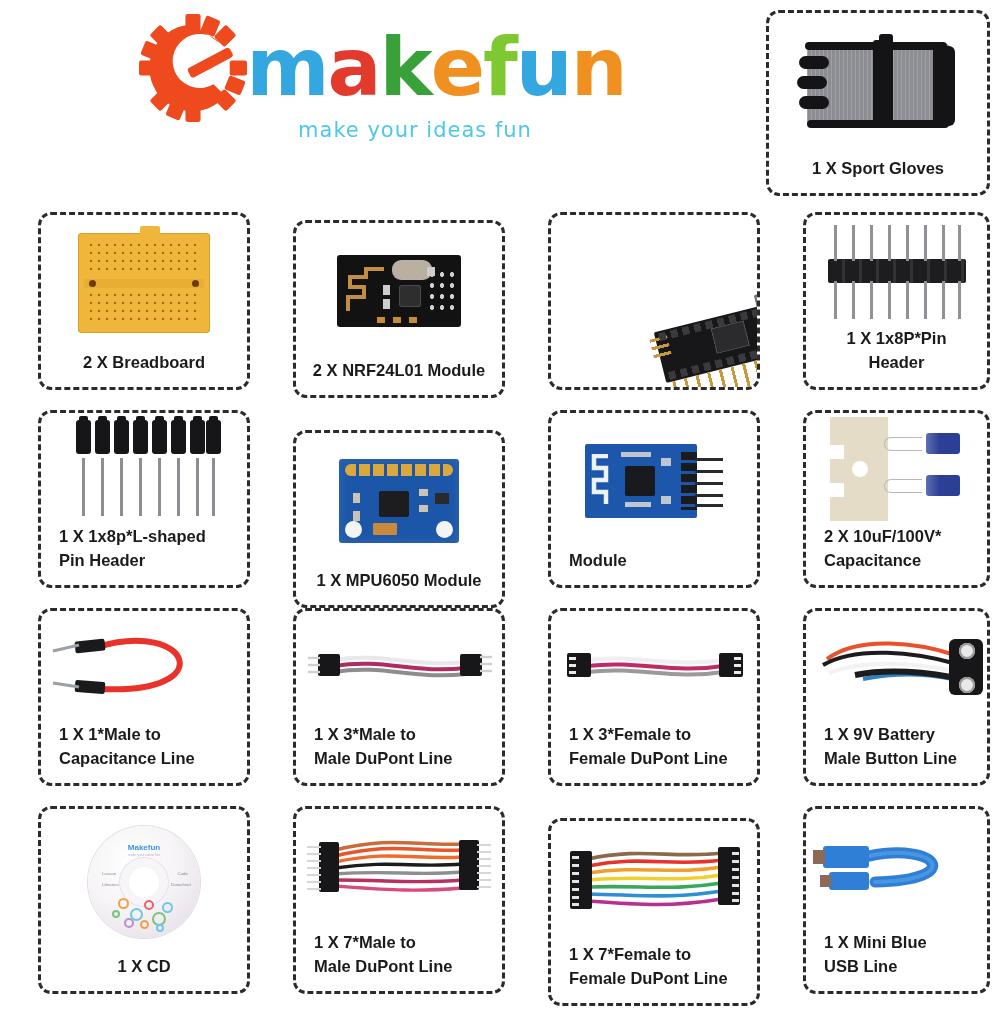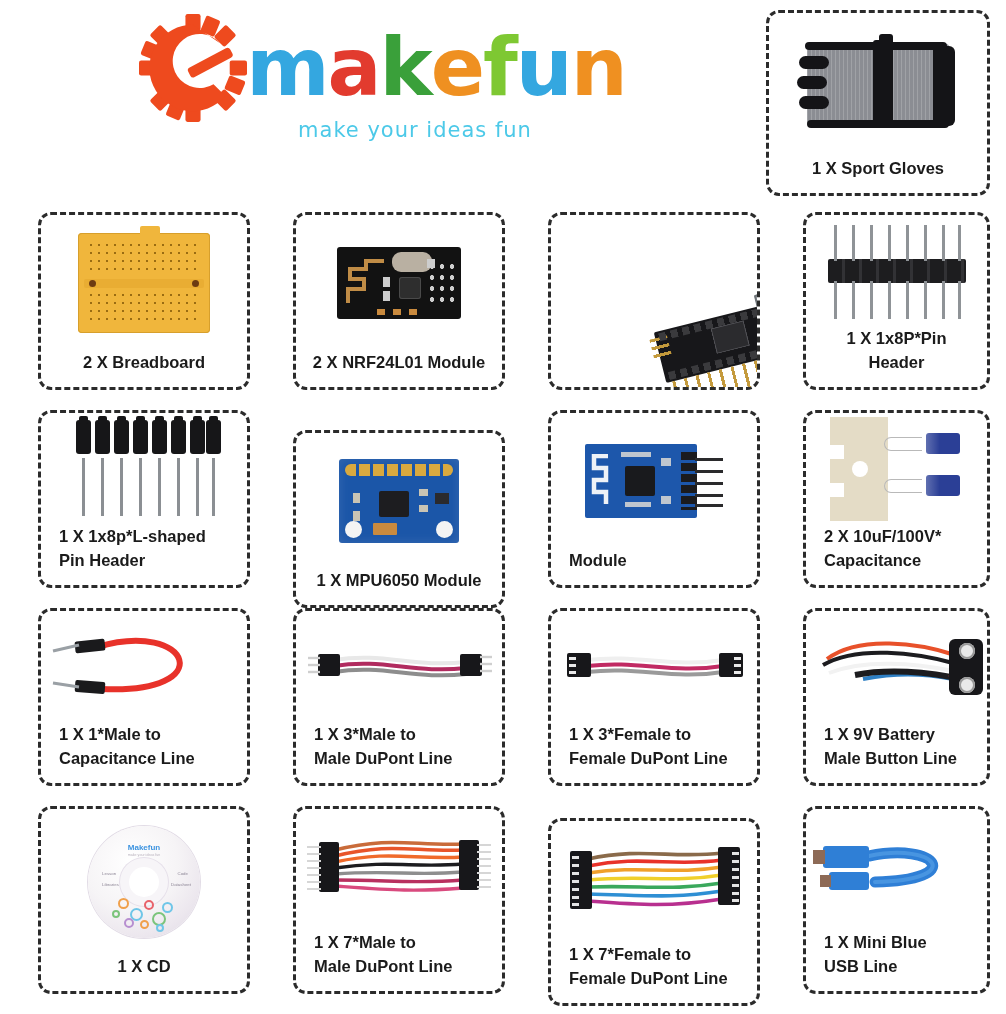--- a/index.html
+++ b/index.html
@@ -234,21 +234,21 @@
       <div class="hole" style="left:11px"></div>
       <div class="hole" style="right:11px"></div>
       <div class="dots bot"></div>
     </div>
   </div>
   <div class="label center">
     <div>2 X Breadboard</div>
   </div>
 </div>
 
-<div class="cell" style="left:293px;top:212px;width:212px;height:178px">
+<div class="cell" style="left:293px;top:220px;width:212px;height:178px">
   <div class="art">
     <div class="art-c nrf">
       <svg class="trace" viewBox="0 0 44 48">
         <path d="M4 44 L4 30 L20 30 L20 20 L6 20 L6 10 L22 10 L22 2 L40 2" stroke="#c08c46" stroke-width="4" fill="none" stroke-linejoin="miter"></path>
       </svg>
       <div class="xtal"></div>
       <div class="can"></div>
       <div class="pins"></div>
       <div class="smd" style="left:46px;top:30px;width:7px;height:10px;"></div>
       <div class="smd" style="left:46px;top:44px;width:7px;height:10px;"></div>

